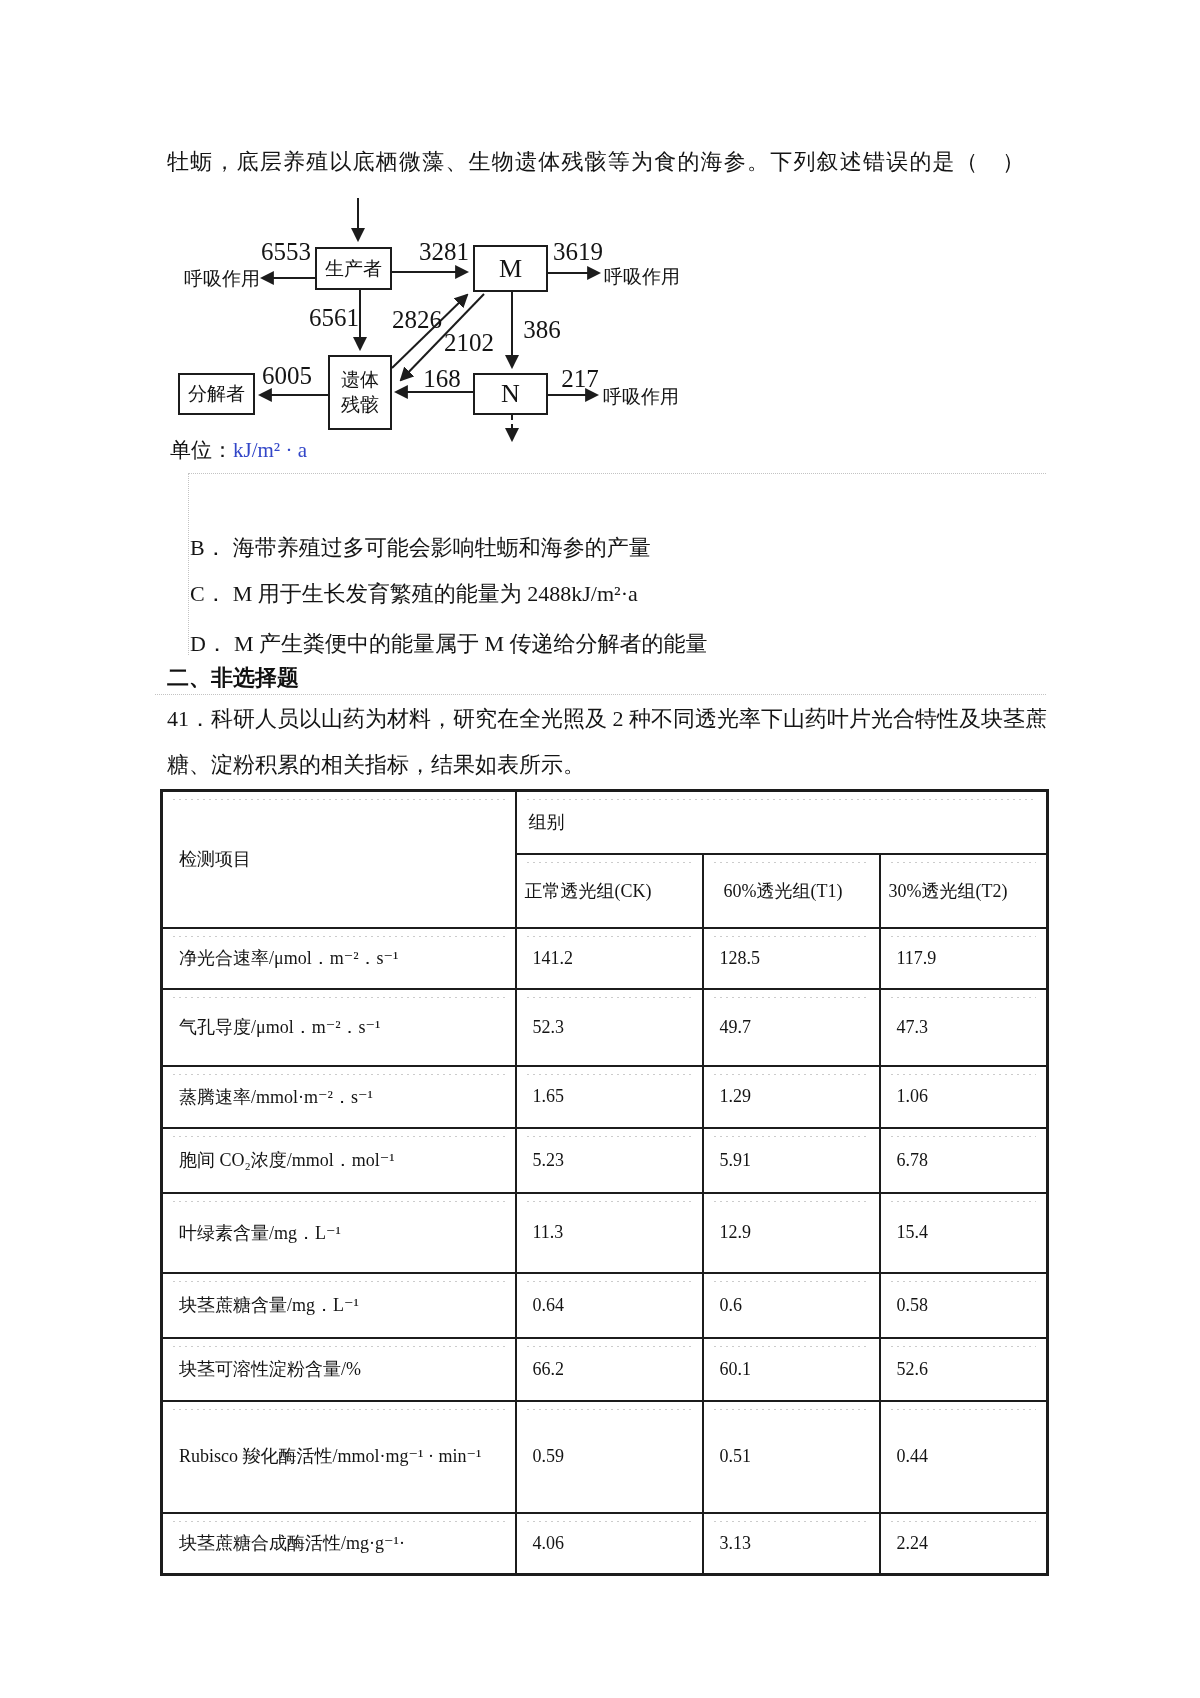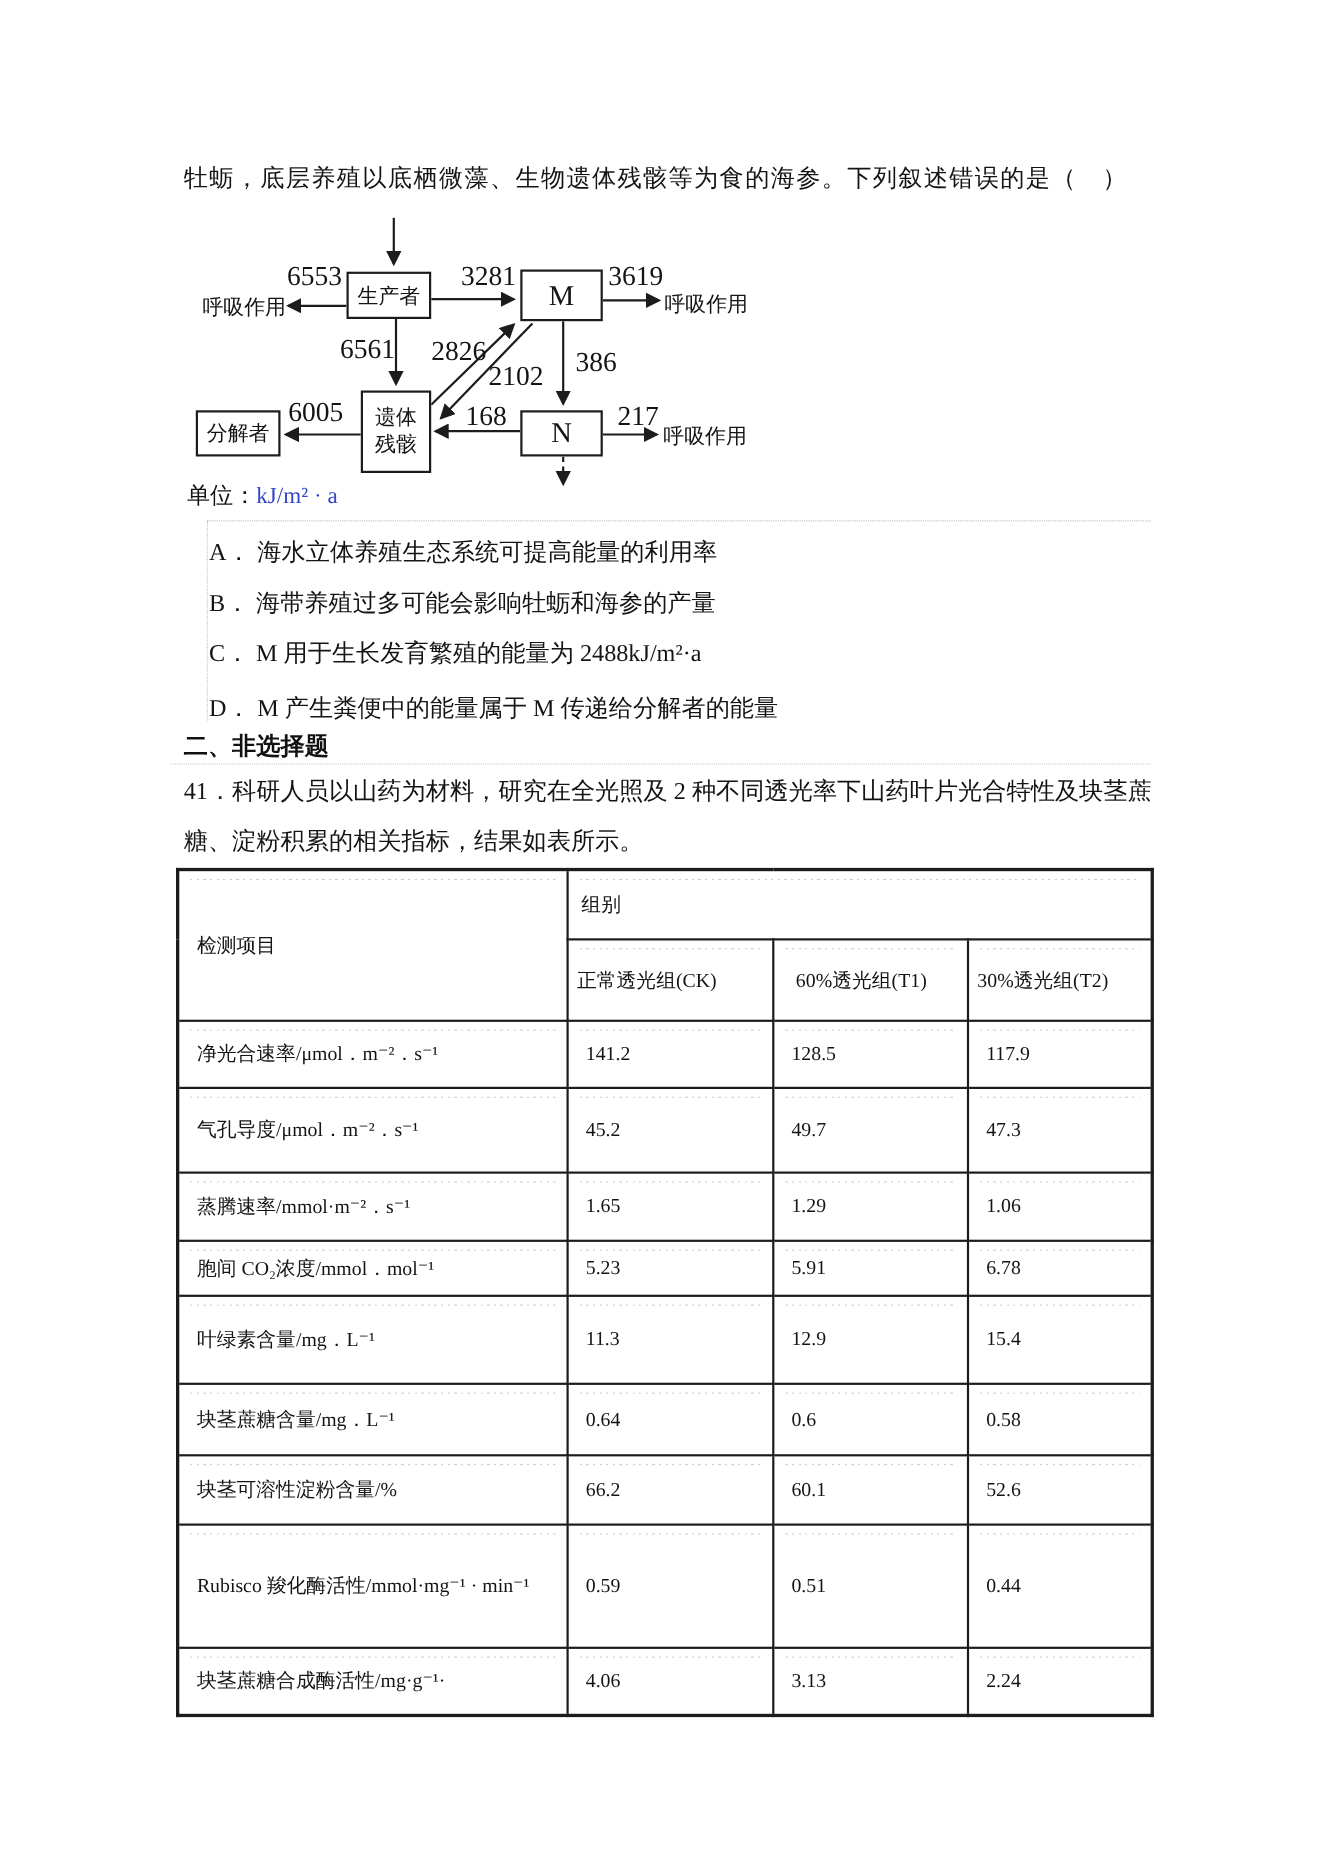--- a/index.html
+++ b/index.html
@@ -98,23 +98,20 @@
 
     <div class="unit-line" style="left:10px; top:240px;">
       <span>单位：</span><span class="unit-value">kJ/m² · a</span>
     </div>
   </div>
 
   <div class="dot-h" style="left:188px; top:473px; width:858px;"></div>
   <div class="dot-v" style="left:188px; top:473px; height:182px;"></div>
   <div class="dot-h" style="left:155px; top:694px; width:891px;"></div>
 
-  <div class="abs option" style="top:487px;">
-    <span class="opt-label">A．</span><span>海水立体养殖生态系统可提高能量的利用率</span>
-  </div>
   <div class="abs option" style="top:533px;">
     <span class="opt-label">B．</span><span>海带养殖过多可能会影响牡蛎和海参的产量</span>
   </div>
   <div class="abs option" style="top:579px;">
     <span class="opt-label">C．</span><span>M 用于生长发育繁殖的能量为 2488kJ/m²·a</span>
   </div>
   <div class="abs option" style="top:629px;">
     <span class="opt-label">D．</span><span>M 产生粪便中的能量属于 M 传递给分解者的能量</span>
   </div>
 
@@ -142,31 +139,31 @@
           <th style="padding-left:8px;">30%透光组(T2)</th>
         </tr>
         <tr style="height:61px;">
           <td>净光合速率/μmol．m⁻²．s⁻¹</td>
           <td>141.2</td>
           <td>128.5</td>
           <td>117.9</td>
         </tr>
         <tr style="height:77px;">
           <td>气孔导度/μmol．m⁻²．s⁻¹</td>
-          <td>45.2</td>
+          <td>52.3</td>
           <td>49.7</td>
           <td>47.3</td>
         </tr>
         <tr style="height:62px;">
           <td>蒸腾速率/mmol·m⁻²．s⁻¹</td>
           <td>1.65</td>
           <td>1.29</td>
           <td>1.06</td>
         </tr>
-        <tr style="height:50px;">
+        <tr style="height:65px;">
           <td>胞间 CO₂浓度/mmol．mol⁻¹</td>
           <td>5.23</td>
           <td>5.91</td>
           <td>6.78</td>
         </tr>
         <tr style="height:80px;">
           <td>叶绿素含量/mg．L⁻¹</td>
           <td>11.3</td>
           <td>12.9</td>
           <td>15.4</td>

